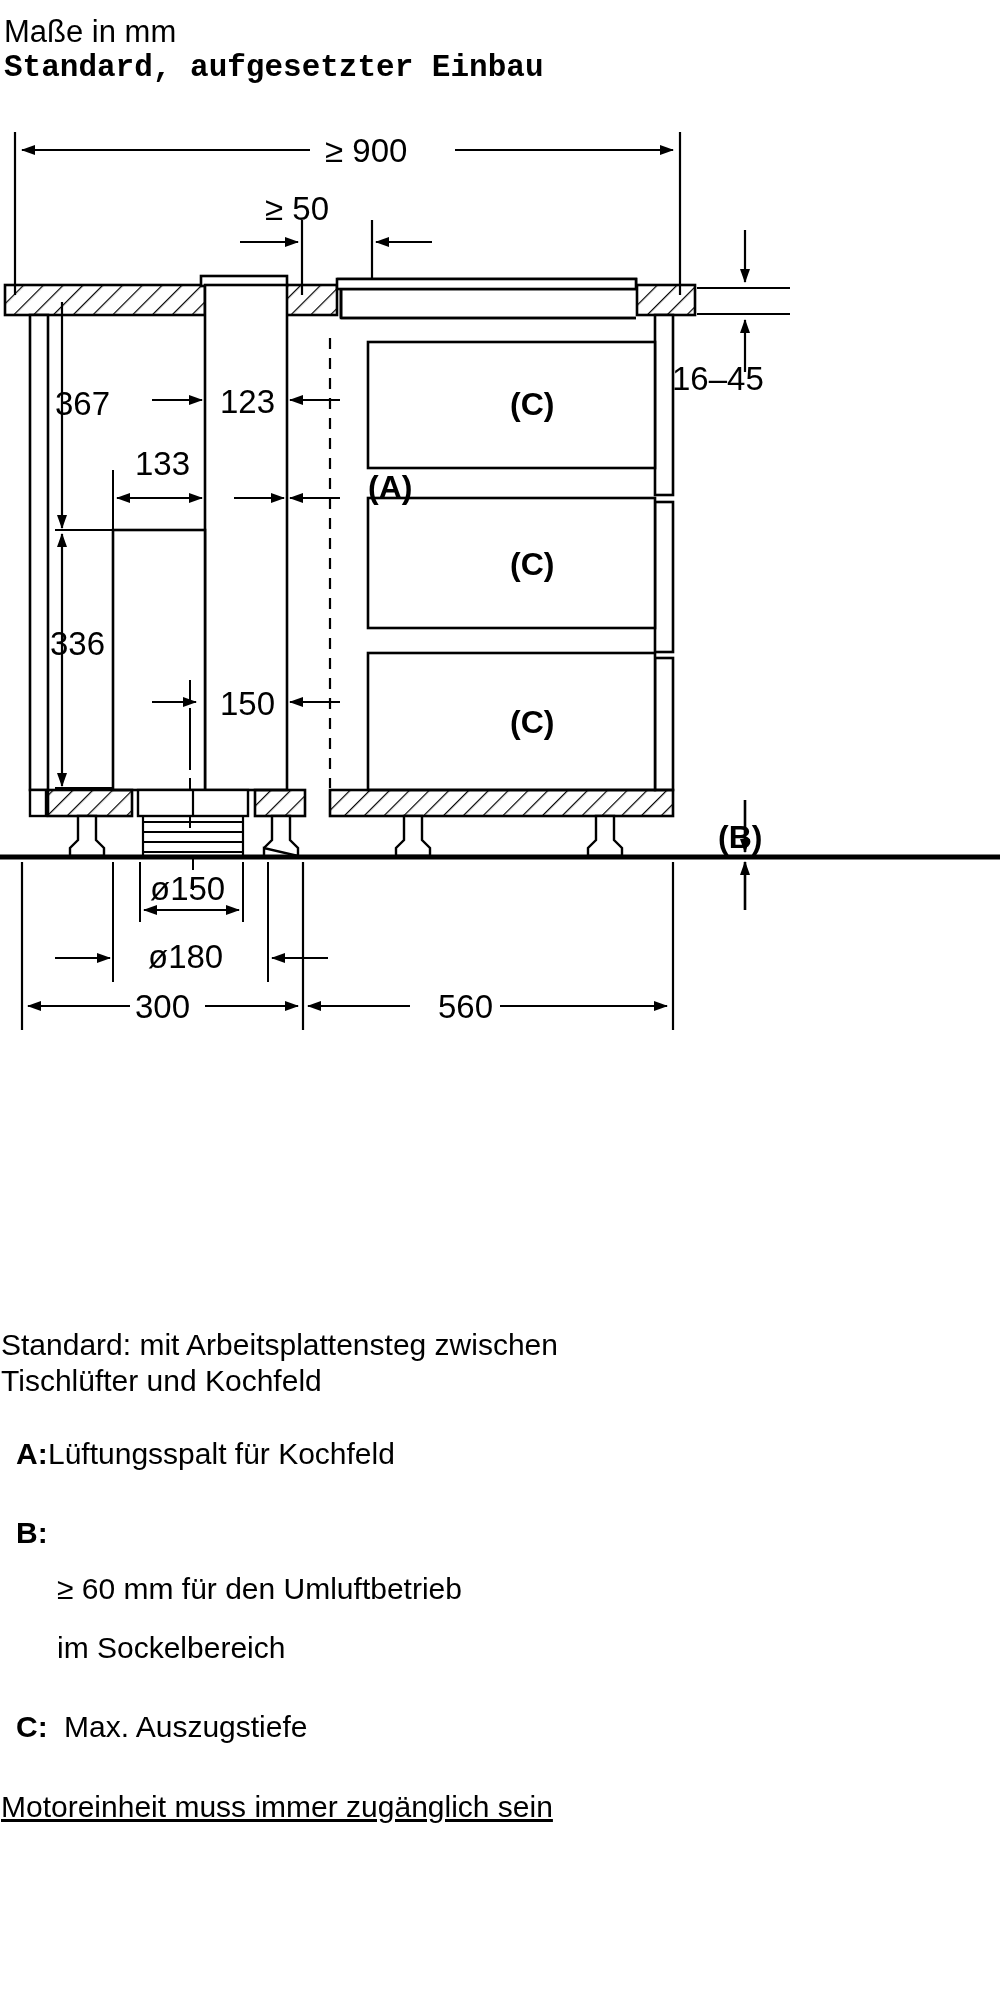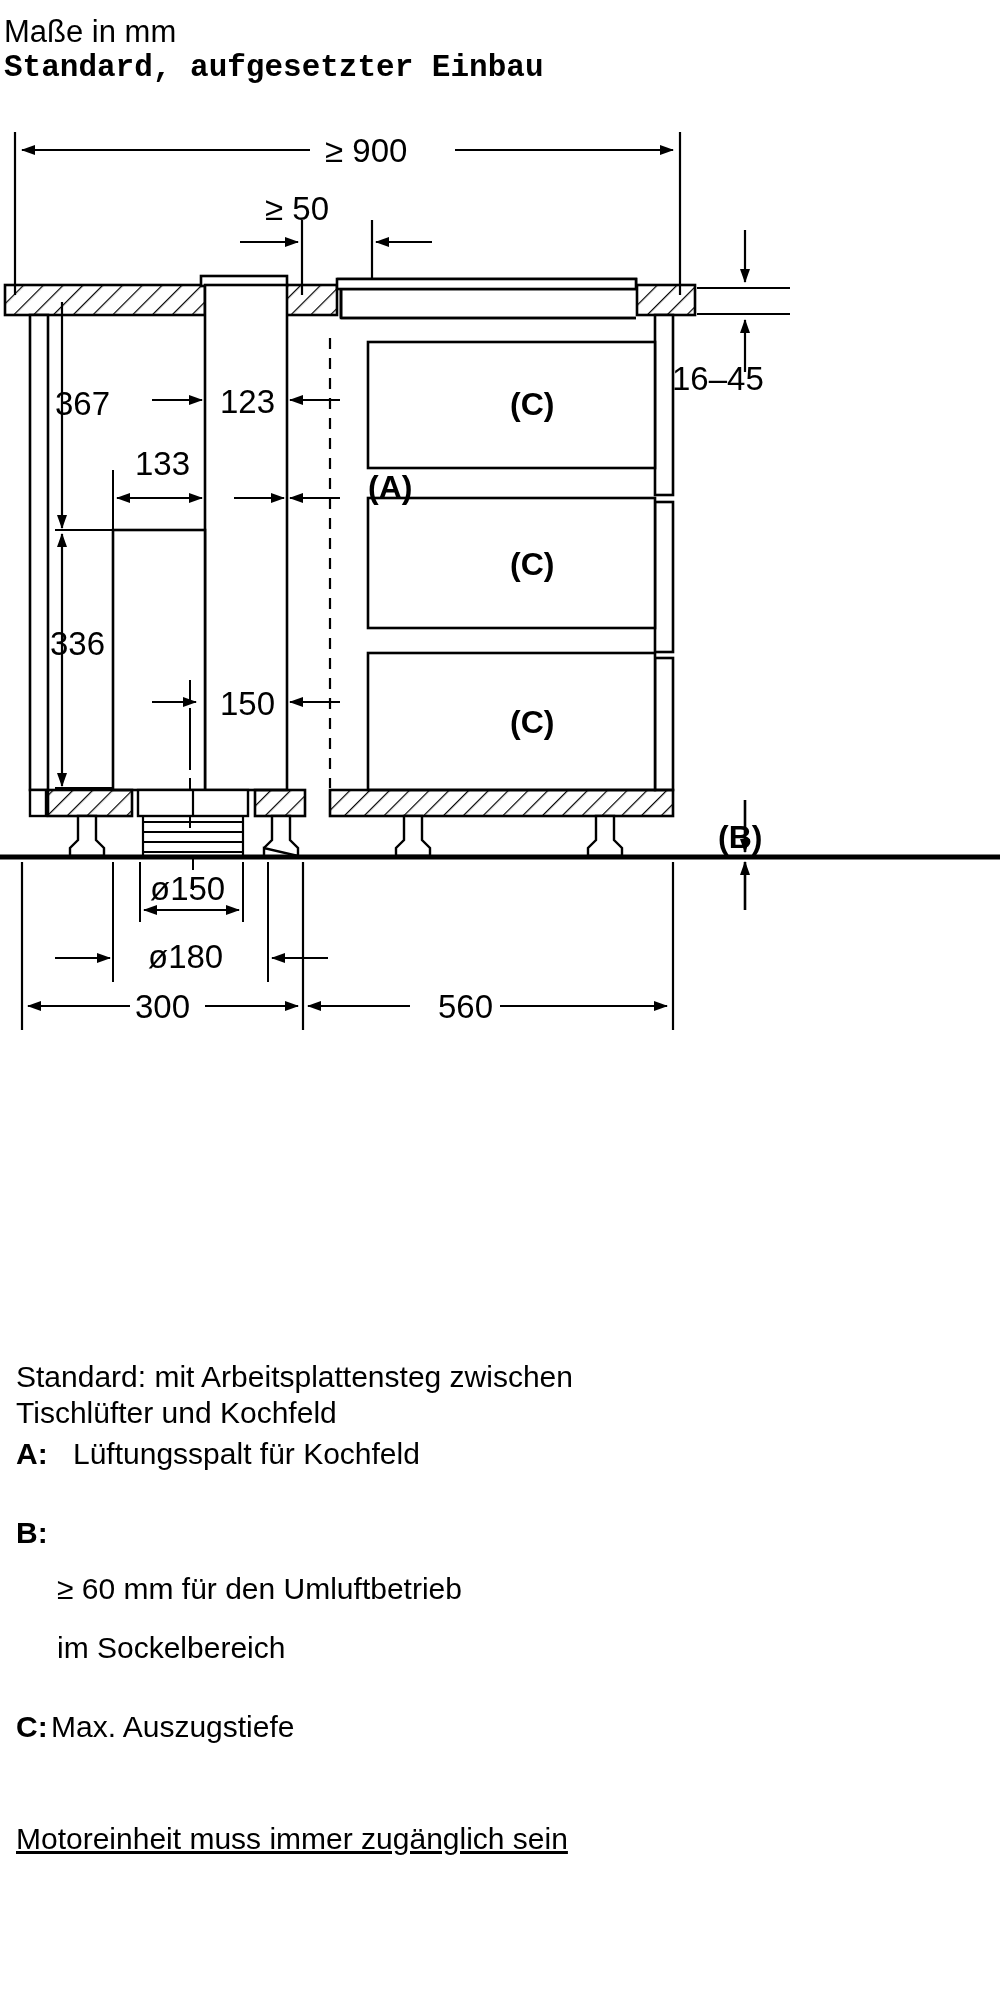--- a/index.html
+++ b/index.html
@@ -34,25 +34,24 @@
     position: absolute;
     left: 0;
     top: 110px;
     width: 822px;
     height: 1210px;
   }
   #drawing svg { display: block; }
 
   .txtline {
     position: absolute;
-    left: 16px;
+    left: 1px;
     font-size: 30px;
     line-height: 36px;
     white-space: nowrap;
-    margin-top: 32px;
   }
   .lbl-letter {
     position: absolute;
     font-weight: bold;
     font-size: 30px;
     white-space: nowrap;
   }
   .lbl-body {
     position: absolute;
     font-weight: normal;
@@ -221,25 +220,25 @@
         <text x="510" y="465">(C)</text>
         <text x="510" y="623">(C)</text>
       </g>
     </svg>
   </div>
 
   <div class="txtline" style="top:1327px;">Standard: mit Arbeitsplattensteg zwischen</div>
   <div class="txtline" style="top:1363px;">Tischlüfter und Kochfeld</div>
 
   <div class="lbl-letter" style="left:16px; top:1437px;">A:</div>
-  <div class="lbl-body" style="left:73px; top:1437px;">Lüftungsspalt für Kochfeld</div>
+  <div class="lbl-body" style="left:48px; top:1437px;">Lüftungsspalt für Kochfeld</div>
 
   <div class="lbl-letter" style="left:16px; top:1516px;">B:</div>
   <div class="lbl-body" style="left:57px; top:1572px;">≥ 60 mm für den Umluftbetrieb</div>
 
   <div class="lbl-body" style="left:57px; top:1631px;">im Sockelbereich</div>
 
   <div class="lbl-letter" style="left:16px; top:1710px;">C:</div>
-  <div class="lbl-body" style="left:51px; top:1710px;">Max. Auszugstiefe</div>
+  <div class="lbl-body" style="left:64px; top:1710px;">Max. Auszugstiefe</div>
 
   <div class="txtline" style="top:1789px;text-decoration:underline;">Motoreinheit muss immer zugänglich sein</div>
 
 </div>
 
 </body></html>

